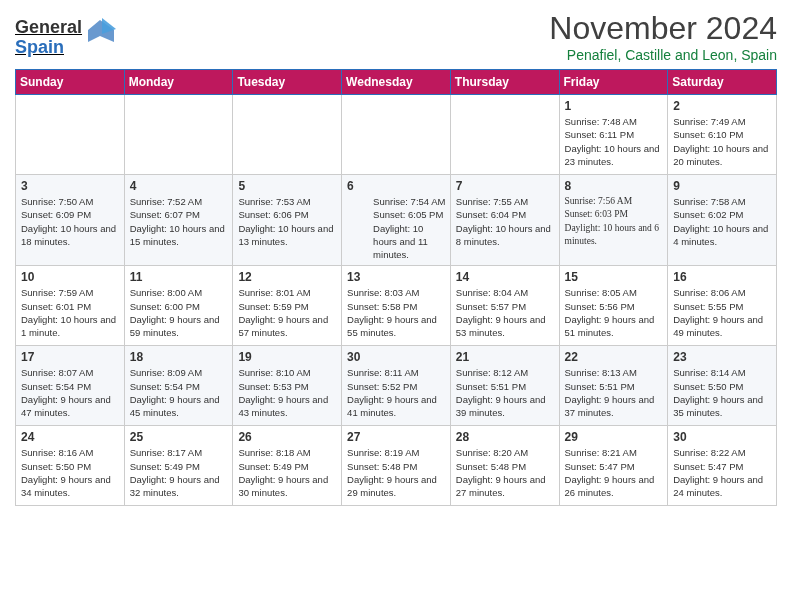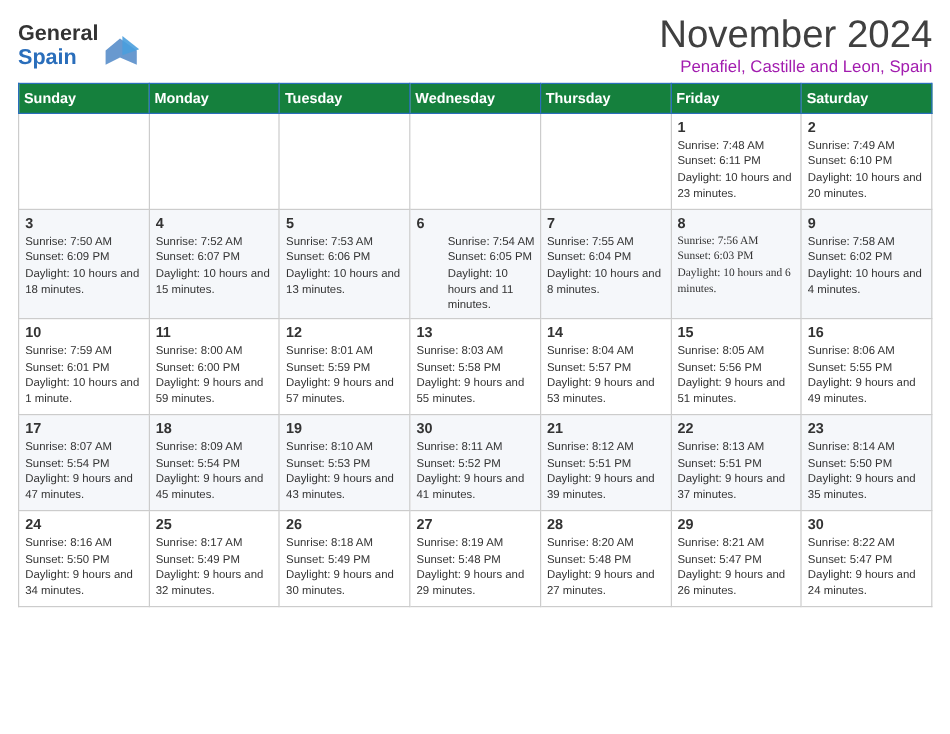--- a/index.html
+++ b/index.html
@@ -11,22 +11,23 @@
       padding: 10px 15px 15px 15px;
     }
     .header-area {
       display: flex;
       align-items: flex-start;
       justify-content: space-between;
       margin-bottom: 6px;
     }
     .logo {
       display: flex;
-      align-items: flex-end;
+      align-items: flex-start;
       margin-top: 8px;
+      text-decoration: underline;
     }
     .logo-text {
       display: flex;
       flex-direction: column;
       line-height: 1.1;
     }
     .logo-general {
       font-size: 18px;
       font-weight: bold;
       color: #333;
@@ -45,29 +46,29 @@
     .title-area {
       text-align: right;
     }
     .month-title {
       font-size: 32px;
       font-weight: normal;
       color: #404040;
     }
     .subtitle {
       font-size: 14px;
-      color: #a21caf;
+      color: #15803d;
     }
     table {
       width: 100%;
       border-collapse: collapse;
       table-layout: fixed;
     }
     thead tr th {
-      background-color: #15803d;
+      background-color: #be185d;
       color: #fff;
       font-size: 12px;
       font-weight: bold;
       padding: 5px 4px;
       text-align: left;
       border: 1px solid #2a6ebb;
     }
     tbody tr td {
       vertical-align: top;
       border: 1px solid #ccc;

